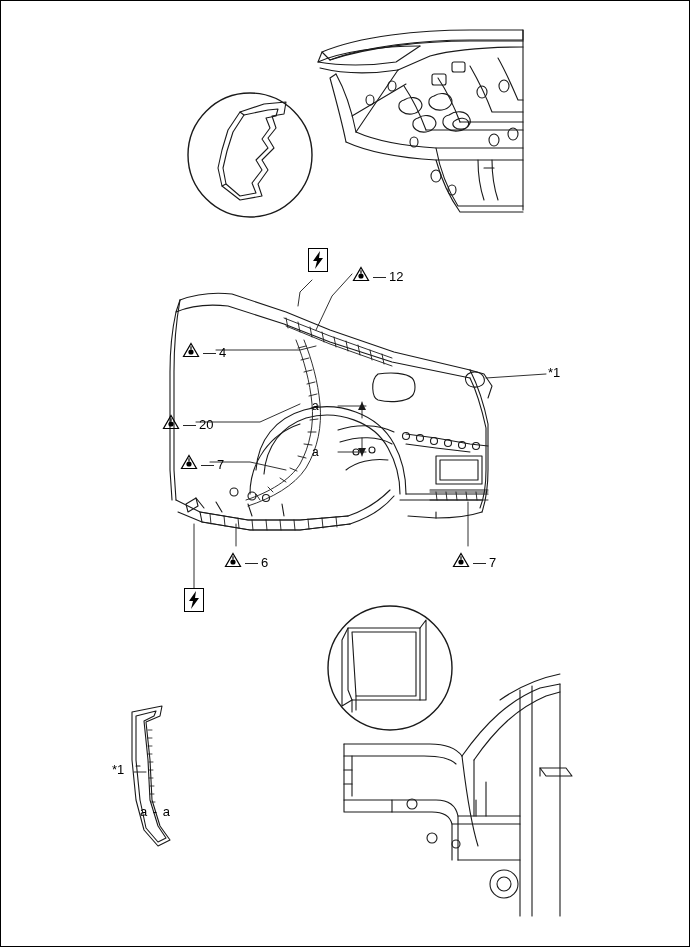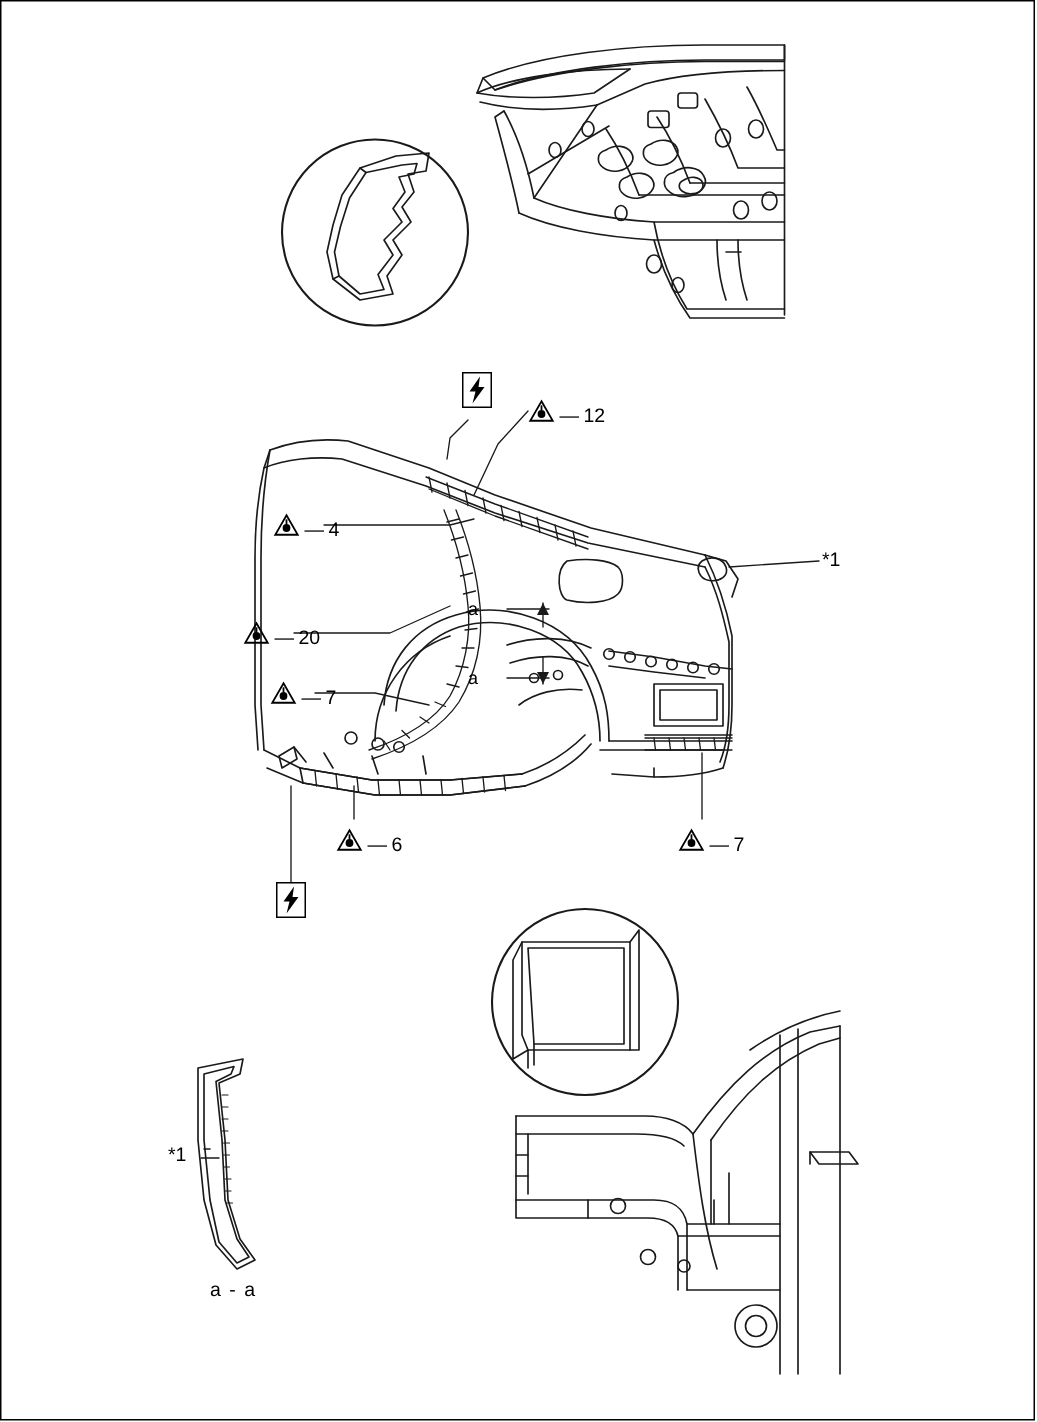--- a/index.html
+++ b/index.html
@@ -381,14 +381,14 @@
     <span class="num">7</span>
   </div>
 
   <div class="lbl" style="left:548px; top:366px;">*1</div>
 
   <div class="lbl" style="left:112px; top:763px;">*1</div>
 
   <div class="lbl lbl-sm" style="left:312px; top:400px;">a</div>
   <div class="lbl lbl-sm" style="left:312px; top:446px;">a</div>
 
-  <div class="sec-label" style="left:140px; top:852px;">a - a</div>
+  <div class="sec-label" style="left:140px; top:804px;">a - a</div>
 </div>
 
 </body></html>

